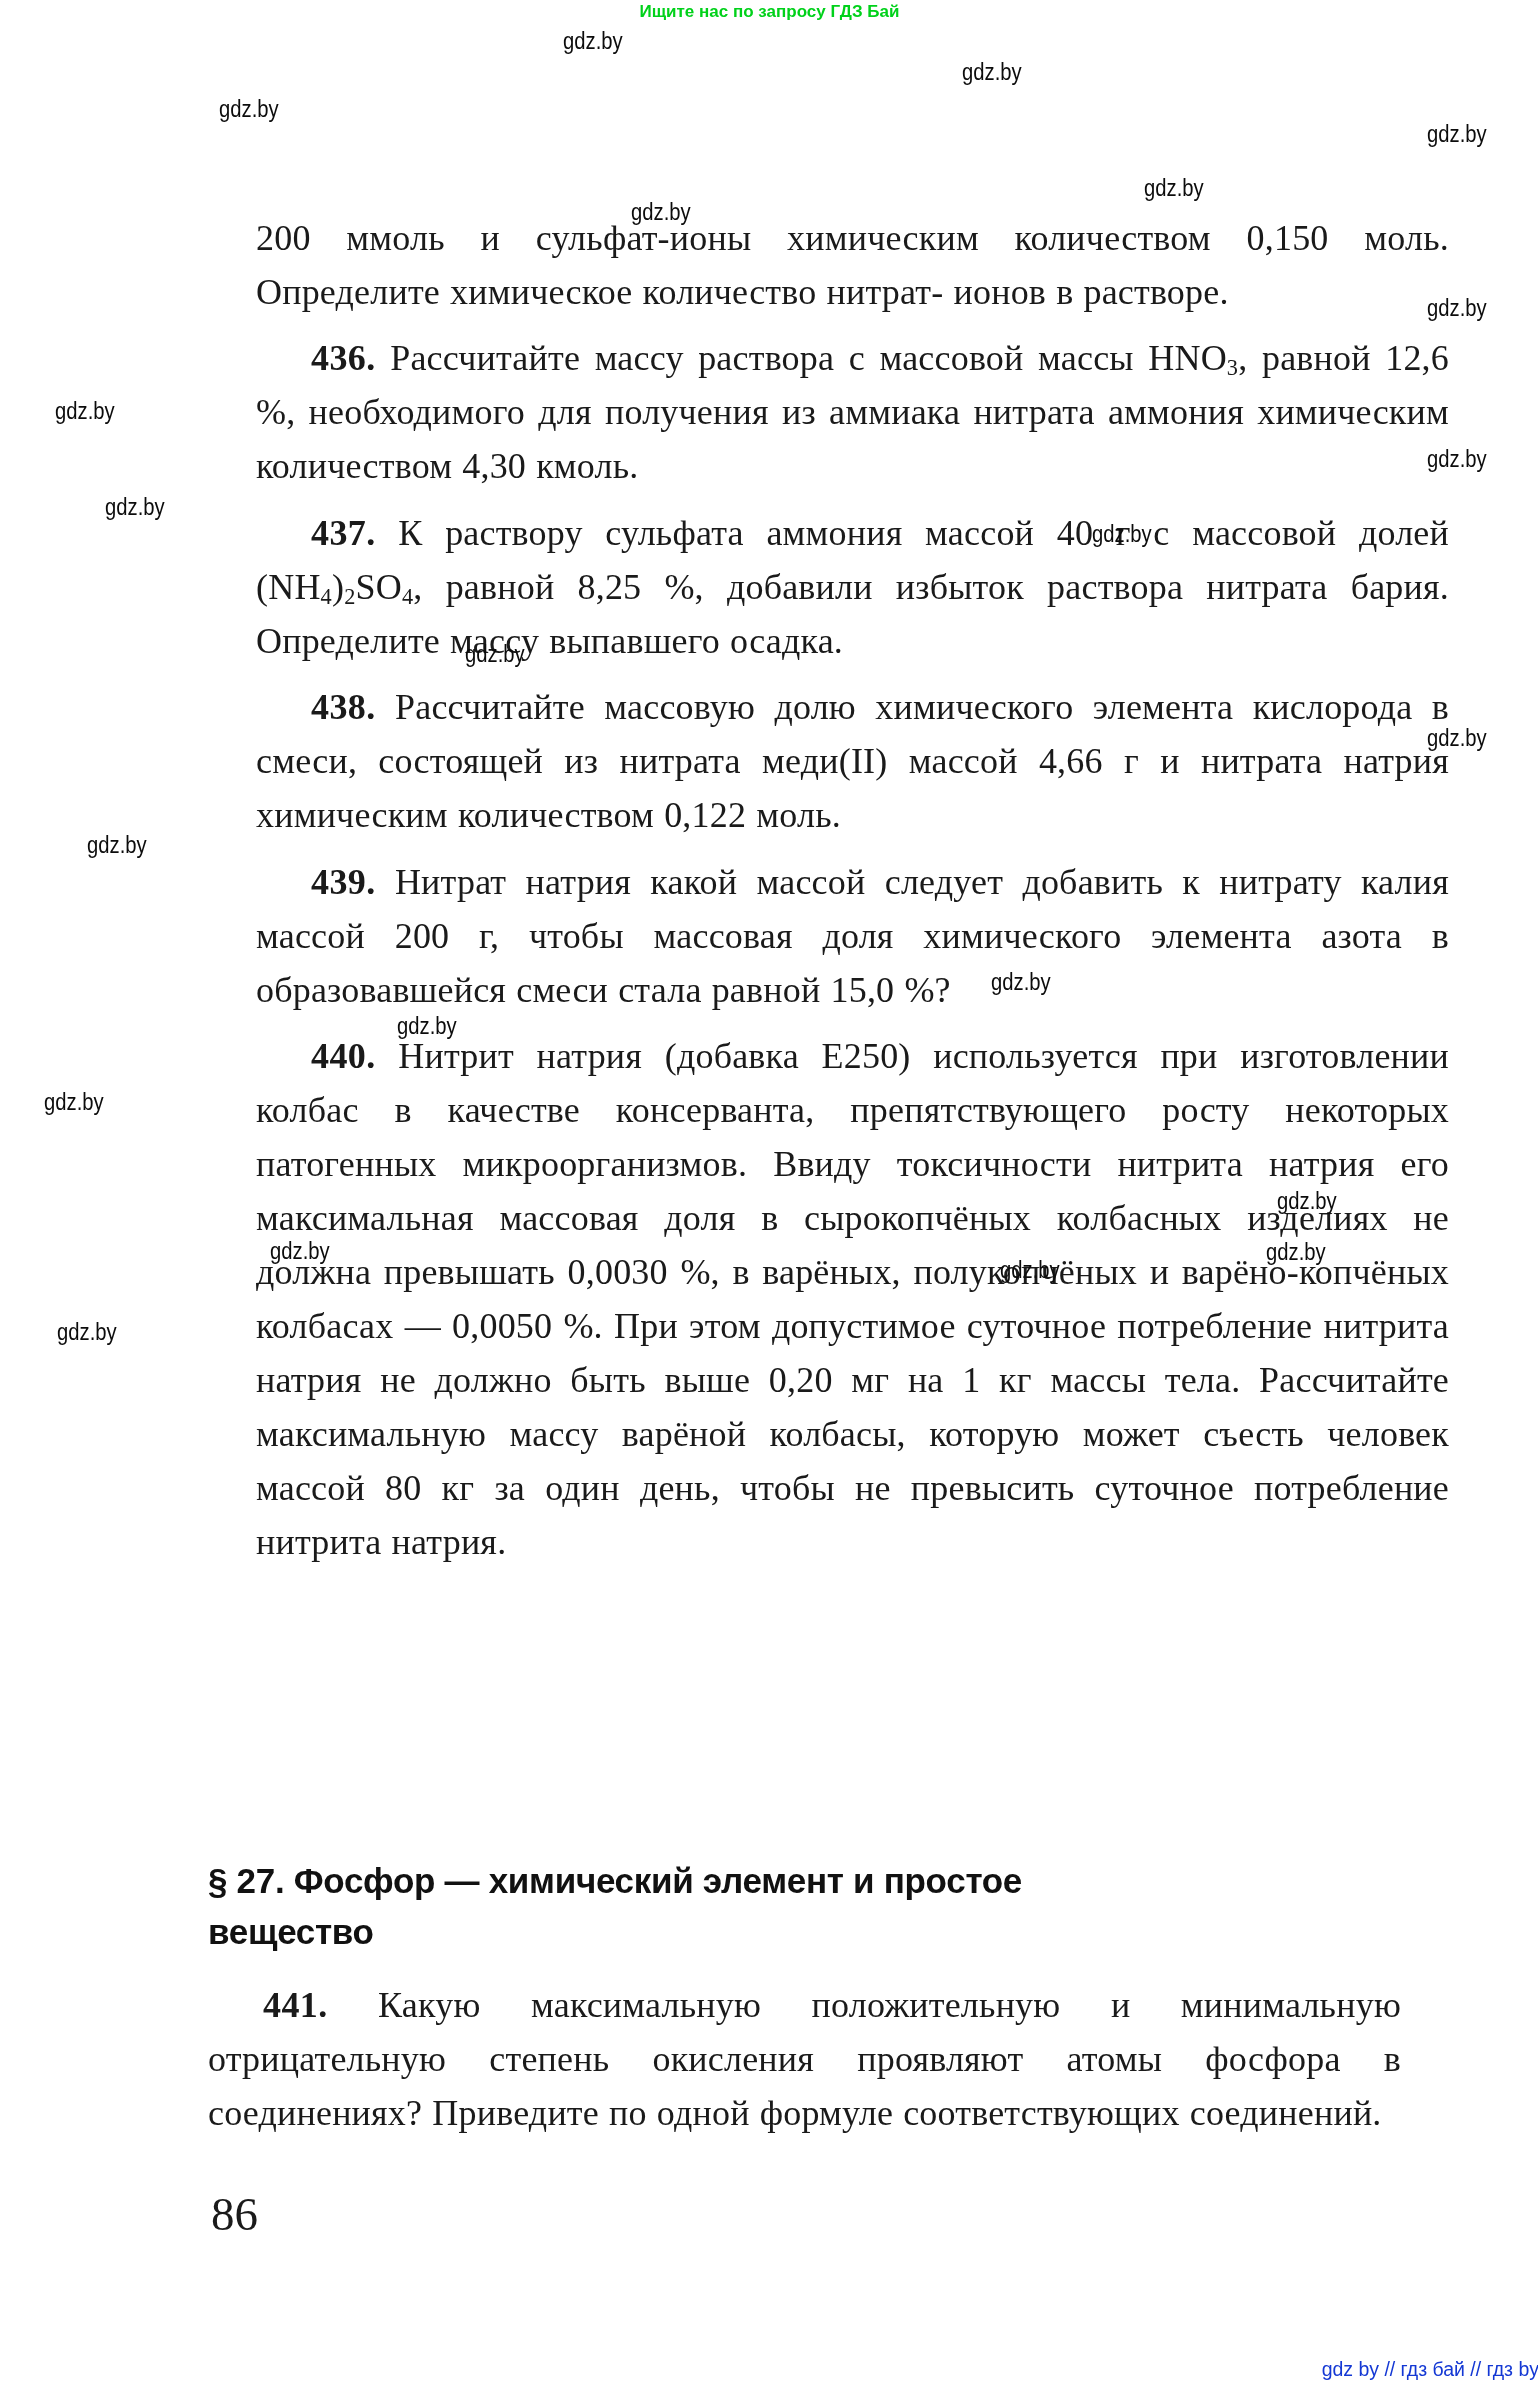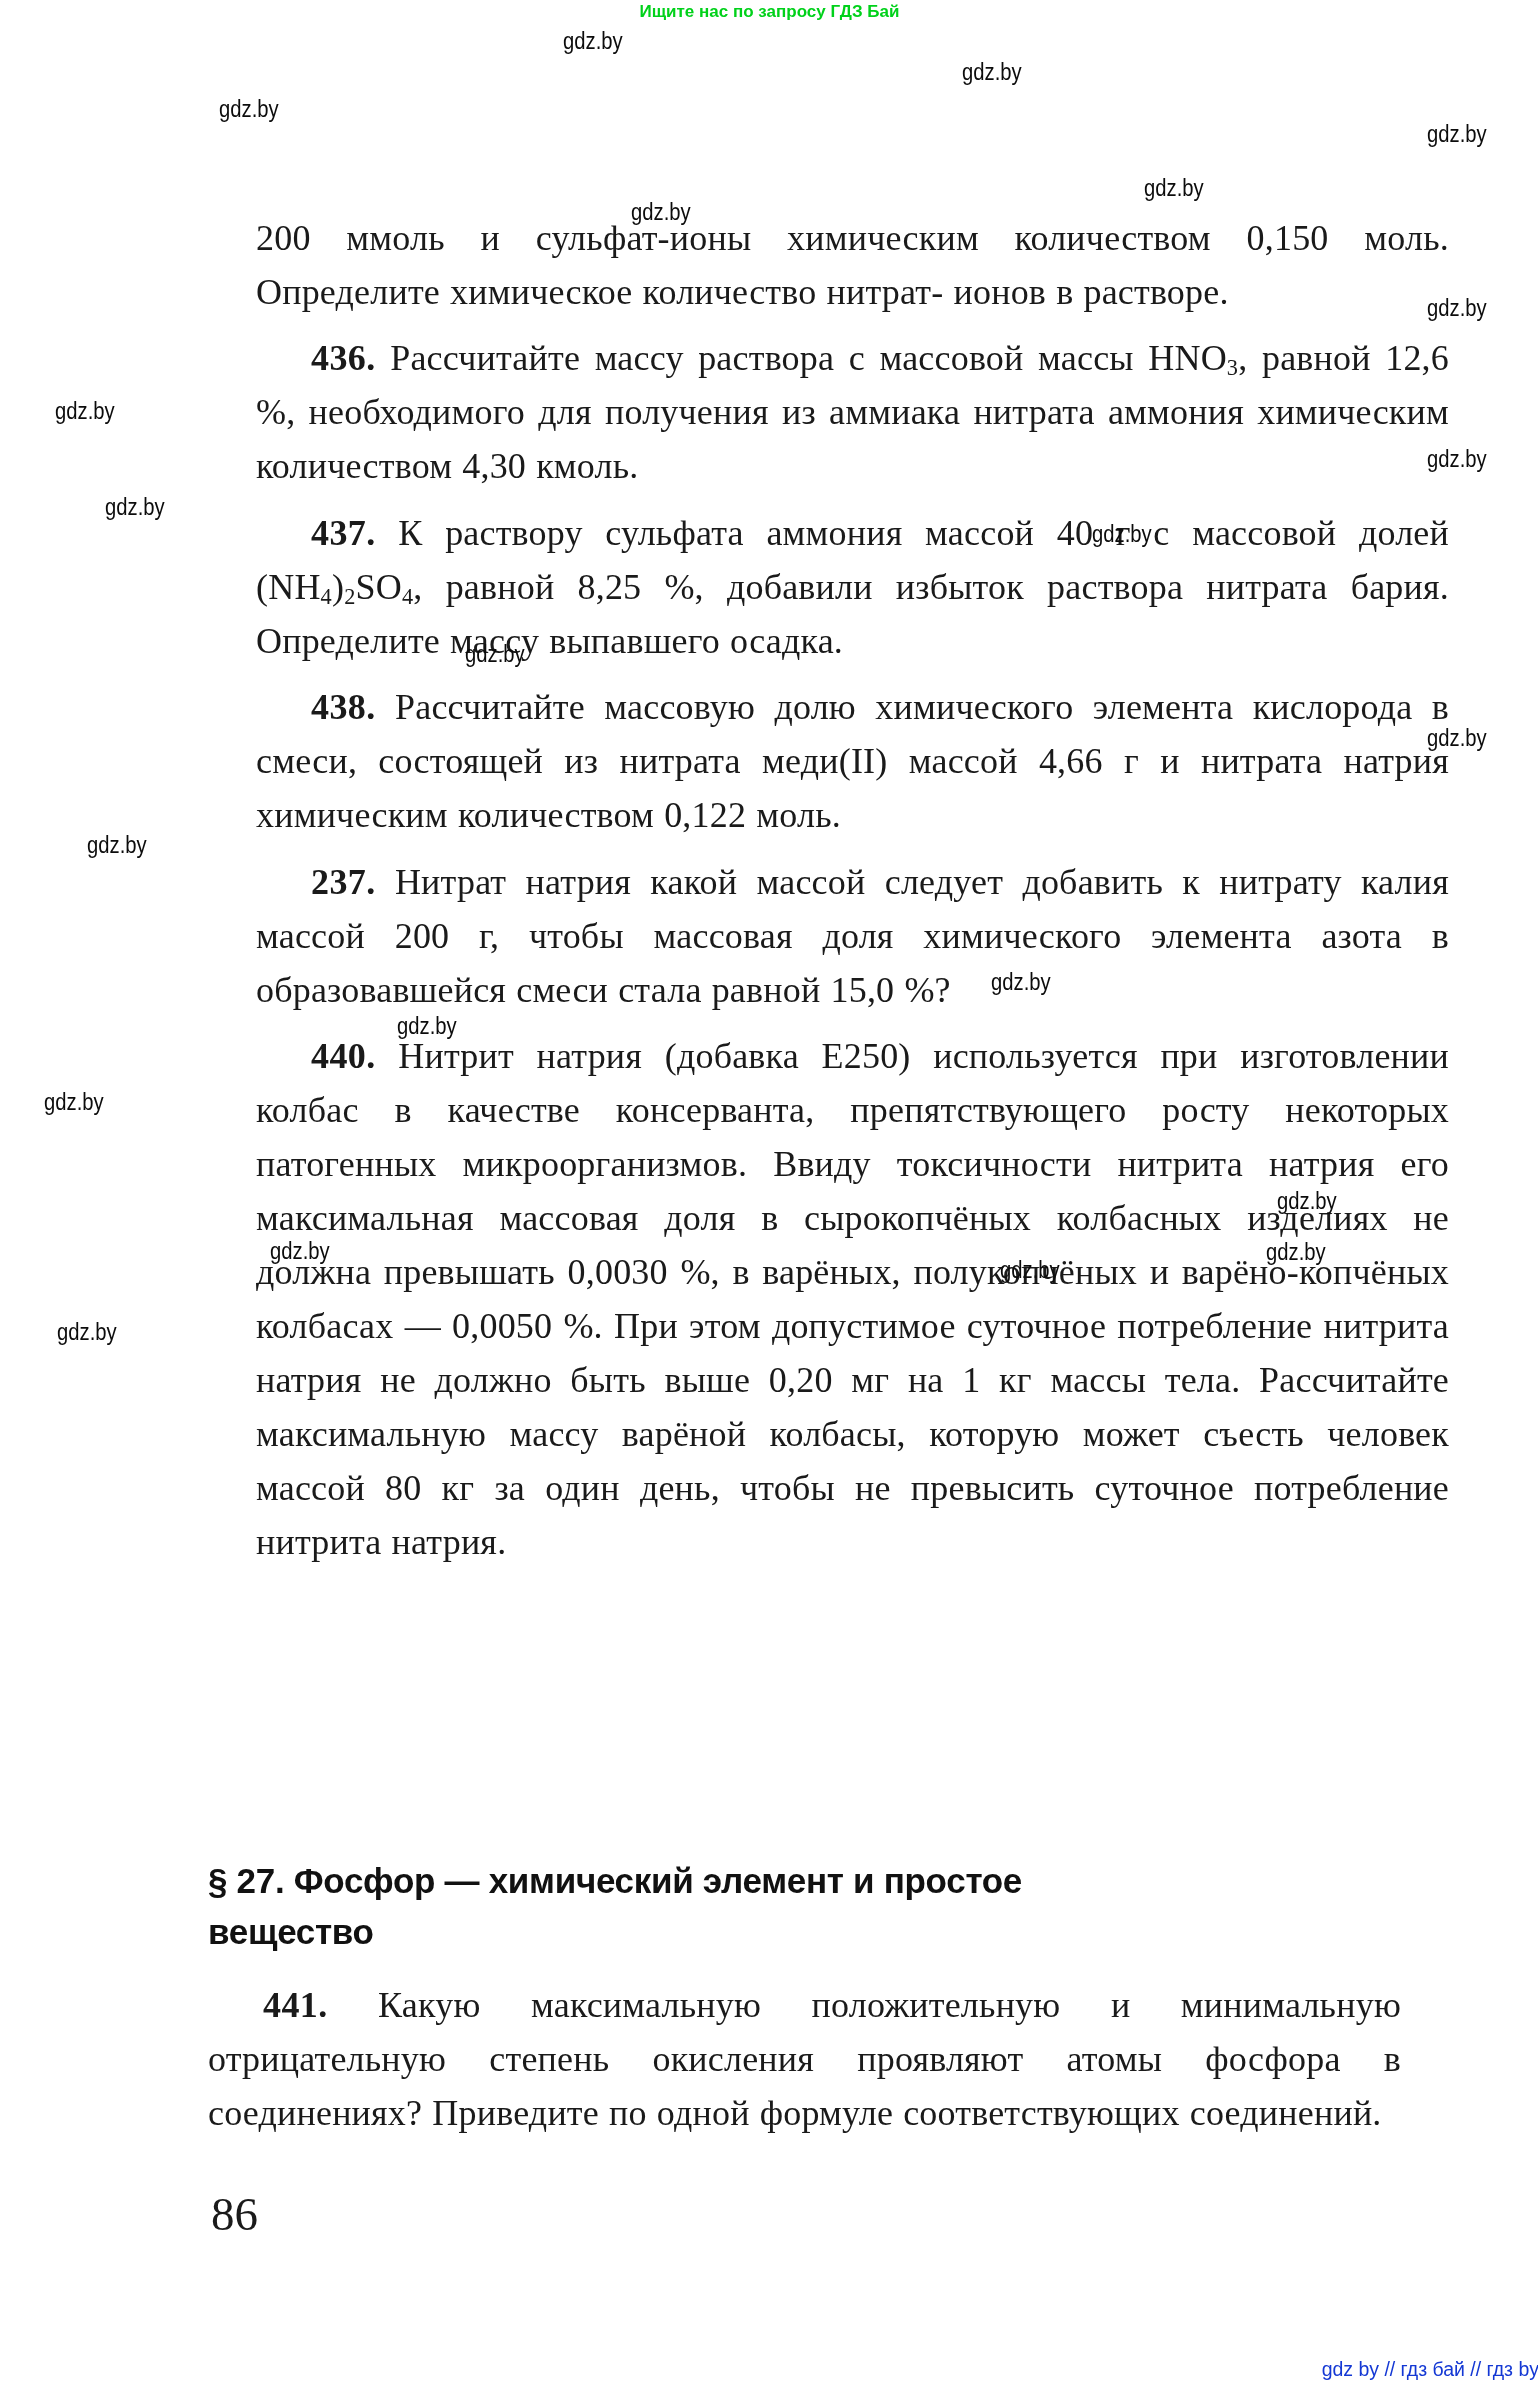--- a/index.html
+++ b/index.html
@@ -155,21 +155,21 @@
     </p>
 
     <p class="para item"><span class="num">437.</span>
       <span>К раствору сульфата аммония массой 40 г с массовой долей (NH</span><sub>4</sub><span>)</span><sub>2</sub><span>SO</span><sub>4</sub><span>, равной 8,25 %, добавили избыток раствора нитрата бария. Определите массу выпавшего осадка.</span>
     </p>
 
     <p class="para item"><span class="num">438.</span>
       <span>Рассчитайте массовую долю химического элемента кислорода в смеси, состоящей из нитрата меди(II) массой 4,66 г и нитрата натрия химическим количеством 0,122 моль.</span>
     </p>
 
-    <p class="para item"><span class="num">237.</span>
+    <p class="para item"><span class="num">439.</span>
       <span>Нитрат натрия какой массой следует добавить к нитрату калия массой 200 г, чтобы массовая доля химического элемента азота в образовавшейся смеси стала равной 15,0 %?</span>
     </p>
 
     <p class="para item"><span class="num">440.</span>
       <span>Нитрит натрия (добавка E250) используется при изготовлении колбас в качестве консерванта, препятствующего росту некоторых патогенных микроорганизмов. Ввиду токсичности нитрита натрия его максимальная массовая доля в сырокопчёных колбасных изделиях не должна превышать 0,0030 %, в варёных, полукопчёных и варёно-копчёных колбасах — 0,0050 %. При этом допустимое суточное потребление нитрита натрия не должно быть выше 0,20 мг на 1 кг массы тела. Рассчитайте максимальную массу варёной колбасы, которую может съесть человек массой 80 кг за один день, чтобы не превысить суточное потребление нитрита натрия.</span>
     </p>
 
   </div>
 
   <h2 id="section-heading"><span>§ 27. Фосфор — химический элемент и простое</span><br><span>вещество</span>

